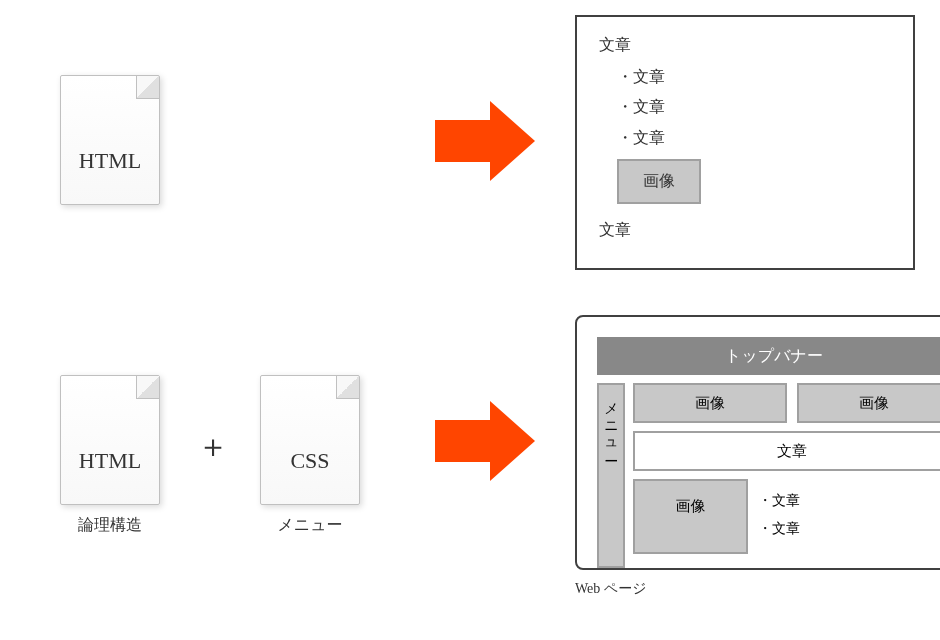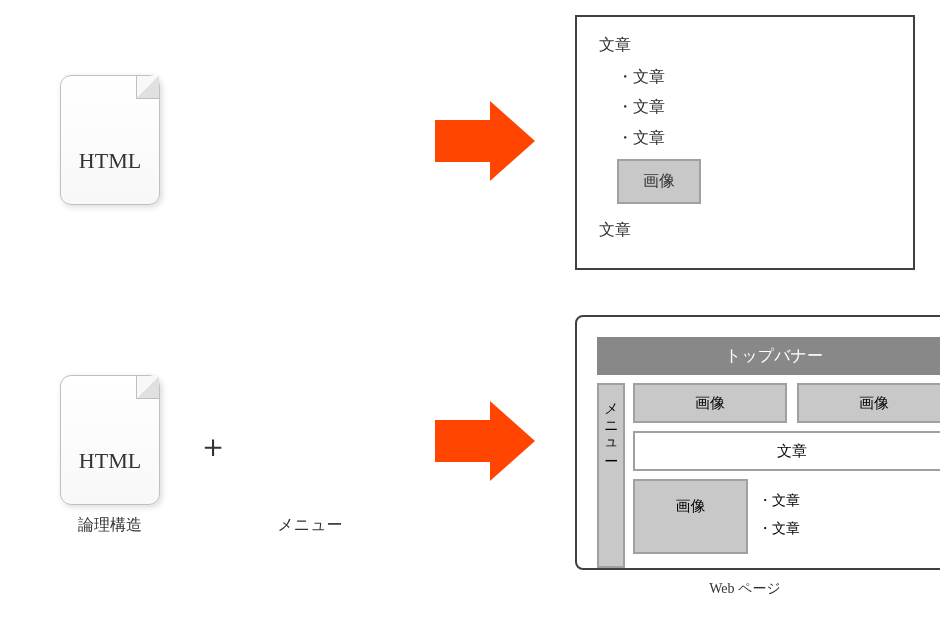--- a/index.html
+++ b/index.html
@@ -19,21 +19,21 @@
     .row1 { height: 280px; }
     .row2 { height: 360px; }
     
     
     .file-icon {
       position: absolute;
       width: 100px;
       height: 130px;
       background: linear-gradient(to bottom, #ffffff, #f8f8f8);
       border: 1px solid #c0c0c0;
-      border-radius: 11px;
+      border-radius: 2px;
       box-shadow: 2px 2px 6px rgba(0,0,0,0.15);
     }
     
     .file-icon::before {
       content: '';
       position: absolute;
       top: 0;
       right: 0;
       width: 22px;
       height: 22px;
@@ -228,21 +228,20 @@
       font-family: "MS Mincho", serif;
       padding-top: 8px;
       line-height: 2;
     }
     
     .page-caption {
       position: absolute;
       font-size: 14px;
       font-family: "MS Mincho", serif;
       color: #333;
-      text-align: center;
     }
   </style>
 </head>
 <body>
 
 <div class="row row1">
 
   <div class="file-icon" style="left:60px; top:75px;">
     <div class="file-label">HTML</div>
   </div>
@@ -266,20 +265,23 @@
 
 <div class="row row2">
 
   <div class="file-icon" style="left:60px; top:95px;">
     <div class="file-label">HTML</div>
   </div>
   <div class="caption" style="left:60px; top:235px; width:100px;">論理構造</div>
 
   <div class="plus" style="left:197px; top:145px;">＋</div>
 
+  <div class="file-icon" style="left:260px; top:95px;">
+    <div class="file-label">CSS</div>
+  </div>
   <div class="caption" style="left:260px; top:235px; width:100px;">メニュー</div>
 
   <div class="arrow" style="left:435px; top:140px;">
     <div class="arrow-body"></div>
     <div class="arrow-head"></div>
   </div>
 
   <div class="output-box styled-output" style="left:575px; top:35px;">
     <div class="top-banner">トップバナー</div>
     <div class="styled-body">

